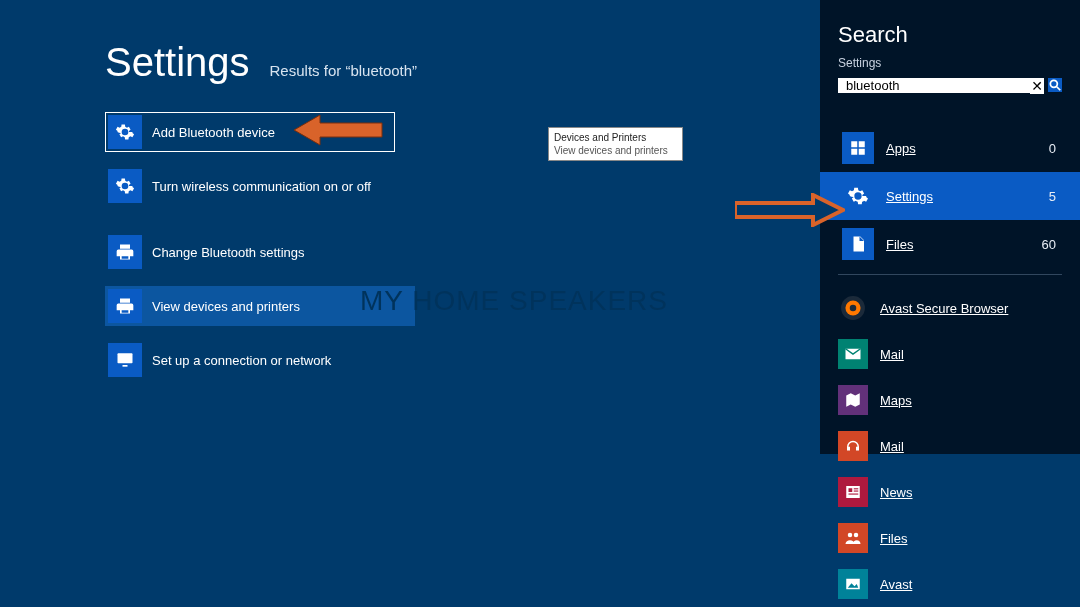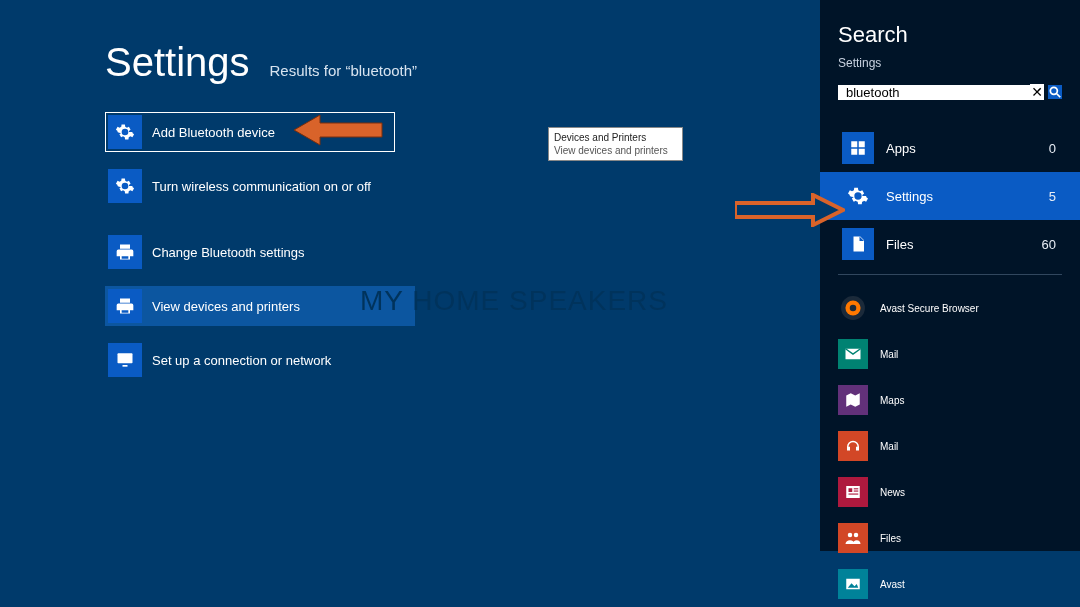--- a/index.html
+++ b/index.html
@@ -57,44 +57,44 @@
     position: absolute;
     left: 360px; top: 285px;
     font-size: 28px; font-weight: 400;
     color: #00335c;
     letter-spacing: 1px;
   }
 
   
   .sidebar {
     position: absolute;
-    right: 0; top: 0; width: 260px; height: 551px;
+    right: 0; top: 0; width: 260px; height: 454px;
     background: #001428;
     padding: 22px 18px 0 18px;
   }
   .sidebar h2 { font-size: 22px; font-weight: 400; margin-bottom: 8px; }
   .sidebar .sub-label { font-size: 12px; color: #c8d2e0; margin-bottom: 8px; }
   .search-row {
-    display: flex; align-items: center; height: 28px; margin-bottom: 18px; border-radius: 6px;
+    display: flex; align-items: flex-start; height: 28px; margin-bottom: 18px; border-radius: 6px;
   }
   .search-input {
     flex: 1; background: #fff; color: #000; border: none;
     font-size: 13px; padding: 0 8px; outline: none;
   }
   .clear-btn {
     width: 28px; background: #fff; color: #000;
     display: flex; align-items: center; justify-content: center;
     font-size: 14px; cursor: pointer; border-left: 0;
   }
   .search-btn {
     width: 28px; background: #0a5bc4; color: #fff;
     display: flex; align-items: center; justify-content: center;
     cursor: pointer; margin-left: 4px;
   }
-  .scope-list, .app-list { display: flex; flex-direction: column; }
+  .scope-list, .app-list { display: flex; flex-direction: column; text-decoration: underline; }
   .scope-item {
     display: flex; align-items: center; gap: 12px;
     height: 48px; padding: 0 4px; cursor: pointer;
     position: relative;
   }
   .scope-item.active { background: #0a5bc4; margin: 0 -18px; padding: 0 22px; }
   .scope-item .count {
     position: absolute; right: 6px; font-size: 13px; color: #e8eef6;
   }
   .scope-item.active .count { right: 24px; }
@@ -102,21 +102,21 @@
   .scope-icon {
     width: 32px; height: 32px; background: #0a5bc4;
     display: flex; align-items: center; justify-content: center;
     flex-shrink: 0;
   }
   .divider { height: 1px; background: #31475e; margin: 6px 0 10px 0; }
   .app-item {
     display: flex; align-items: center; gap: 12px;
     height: 46px; cursor: pointer;
   }
-  .app-item .label { font-size: 10px; }
+  .app-item .label { font-size: 13px; }
   .app-icon { width: 30px; height: 30px; display:flex; align-items:center; justify-content:center; flex-shrink:0; }
 
   
   .arrow {
     position: absolute; z-index: 20;
   }
   .arrow svg { display: block; }
 
   
   svg { display: block; }

